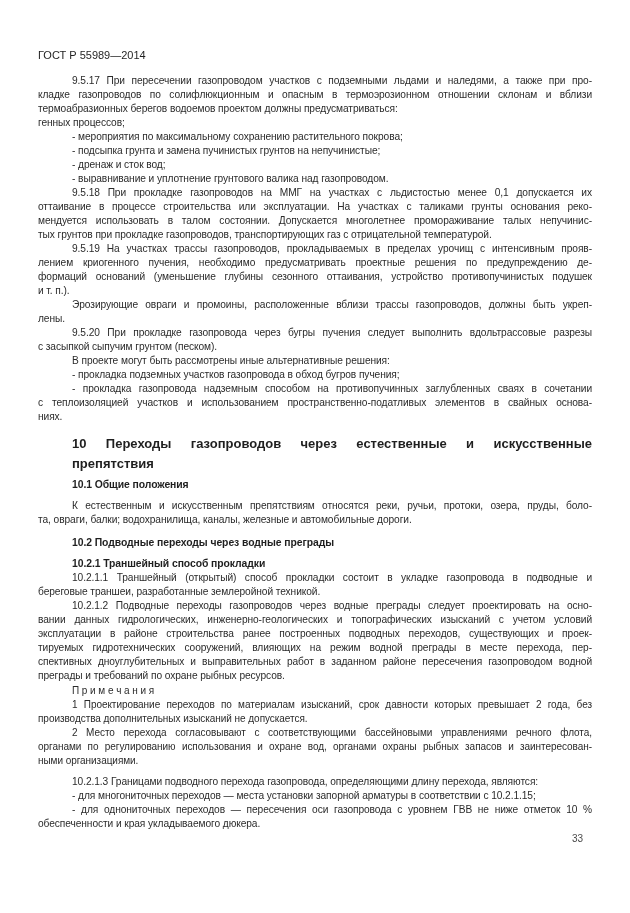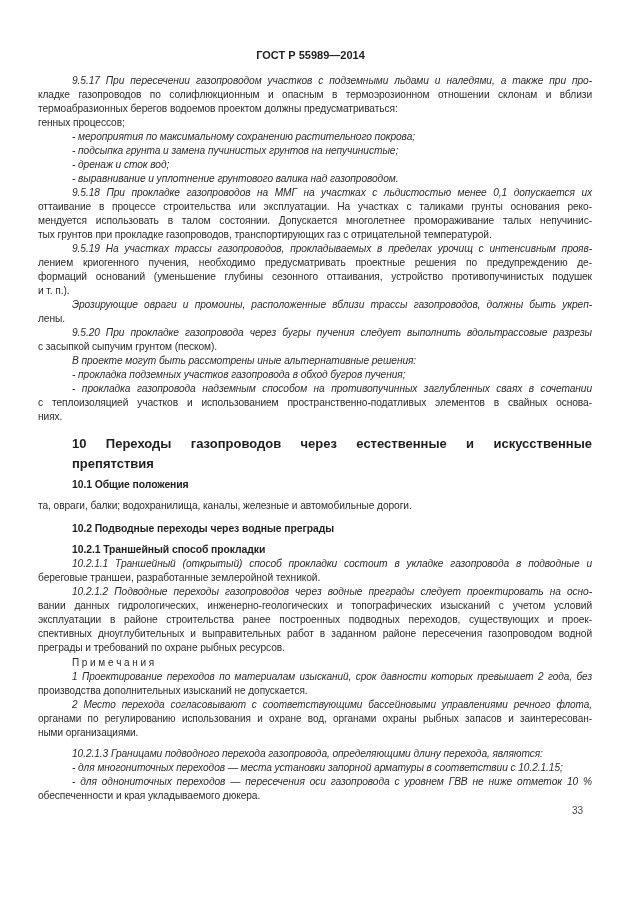--- a/index.html
+++ b/index.html
@@ -11,34 +11,34 @@
     font-family: "Liberation Sans", "DejaVu Sans", sans-serif;
     color: #2b2b2b;
     overflow: hidden;
     margin: 0 auto;
   }
   .col { margin-left: 38px; width: 554px; }
 
   .doc-header {
     padding-top: 49px;
     padding-right: 9px;
-    text-align: center;
-    font-weight: bold;
+    text-align: left;
+    font-weight: normal;
     font-size: 11px;
     line-height: 12px;
     color: #1f1f1f;
   }
 
   .content { padding-top: 13px; }
 
   .block { font-size: 10.2px; line-height: 14px; letter-spacing: -0.08px; }
   .line { min-height: 14px; }
   .jl { text-align: justify; text-align-last: justify; }
 
-  .p .line.first, .note .line.first { padding-left: 34px; font-style: italic; }
+  .p .line.first, .note .line.first { padding-left: 34px; }
 
   .h1 {
     font-size: 13px;
     font-weight: bold;
     line-height: 20px;
     margin-top: 10px;
     margin-bottom: 2px;
     word-spacing: 3px;
     letter-spacing: 0;
     color: #1f1f1f;
@@ -130,36 +130,38 @@
           <div class="line">ниях.</div>
         </div>
         <div class="block h1">
           <div class="line first jl">10 Переходы газопроводов через естественные и искусственные</div>
           <div class="line">препятствия</div>
         </div>
         <div class="block h2">
           <div class="line first">10.1 Общие положения</div>
         </div>
         <div class="block p">
+          <div class="line first jl">К естественным и искусственным препятствиям относятся реки, ручьи, протоки, озера, пруды, боло-</div>
           <div class="line">та, овраги, балки; водохранилища, каналы, железные и автомобильные дороги.</div>
         </div>
         <div class="block h2">
           <div class="line first">10.2 Подводные переходы через водные преграды</div>
         </div>
         <div class="block h3">
           <div class="line first">10.2.1 Траншейный способ прокладки</div>
         </div>
         <div class="block p">
           <div class="line first jl">10.2.1.1 Траншейный (открытый) способ прокладки состоит в укладке газопровода в подводные и</div>
           <div class="line">береговые траншеи, разработанные землеройной техникой.</div>
         </div>
         <div class="block p">
           <div class="line first jl">10.2.1.2 Подводные переходы газопроводов через водные преграды следует проектировать на осно-</div>
           <div class="line jl">вании данных гидрологических, инженерно-геологических и топографических изысканий с учетом условий</div>
           <div class="line jl">эксплуатации в районе строительства ранее построенных подводных переходов, существующих и проек-</div>
+          <div class="line jl">тируемых гидротехнических сооружений, влияющих на режим водной преграды в месте перехода, пер-</div>
           <div class="line jl">спективных дноуглубительных и выправительных работ в заданном районе пересечения газопроводом водной</div>
           <div class="line">преграды и требований по охране рыбных ресурсов.</div>
         </div>
         <div class="block note-h">
           <div class="line first">П р и м е ч а н и я</div>
         </div>
         <div class="block note">
           <div class="line first jl">1 Проектирование переходов по материалам изысканий, срок давности которых превышает 2 года, без</div>
           <div class="line">производства дополнительных изысканий не допускается.</div>
         </div>

